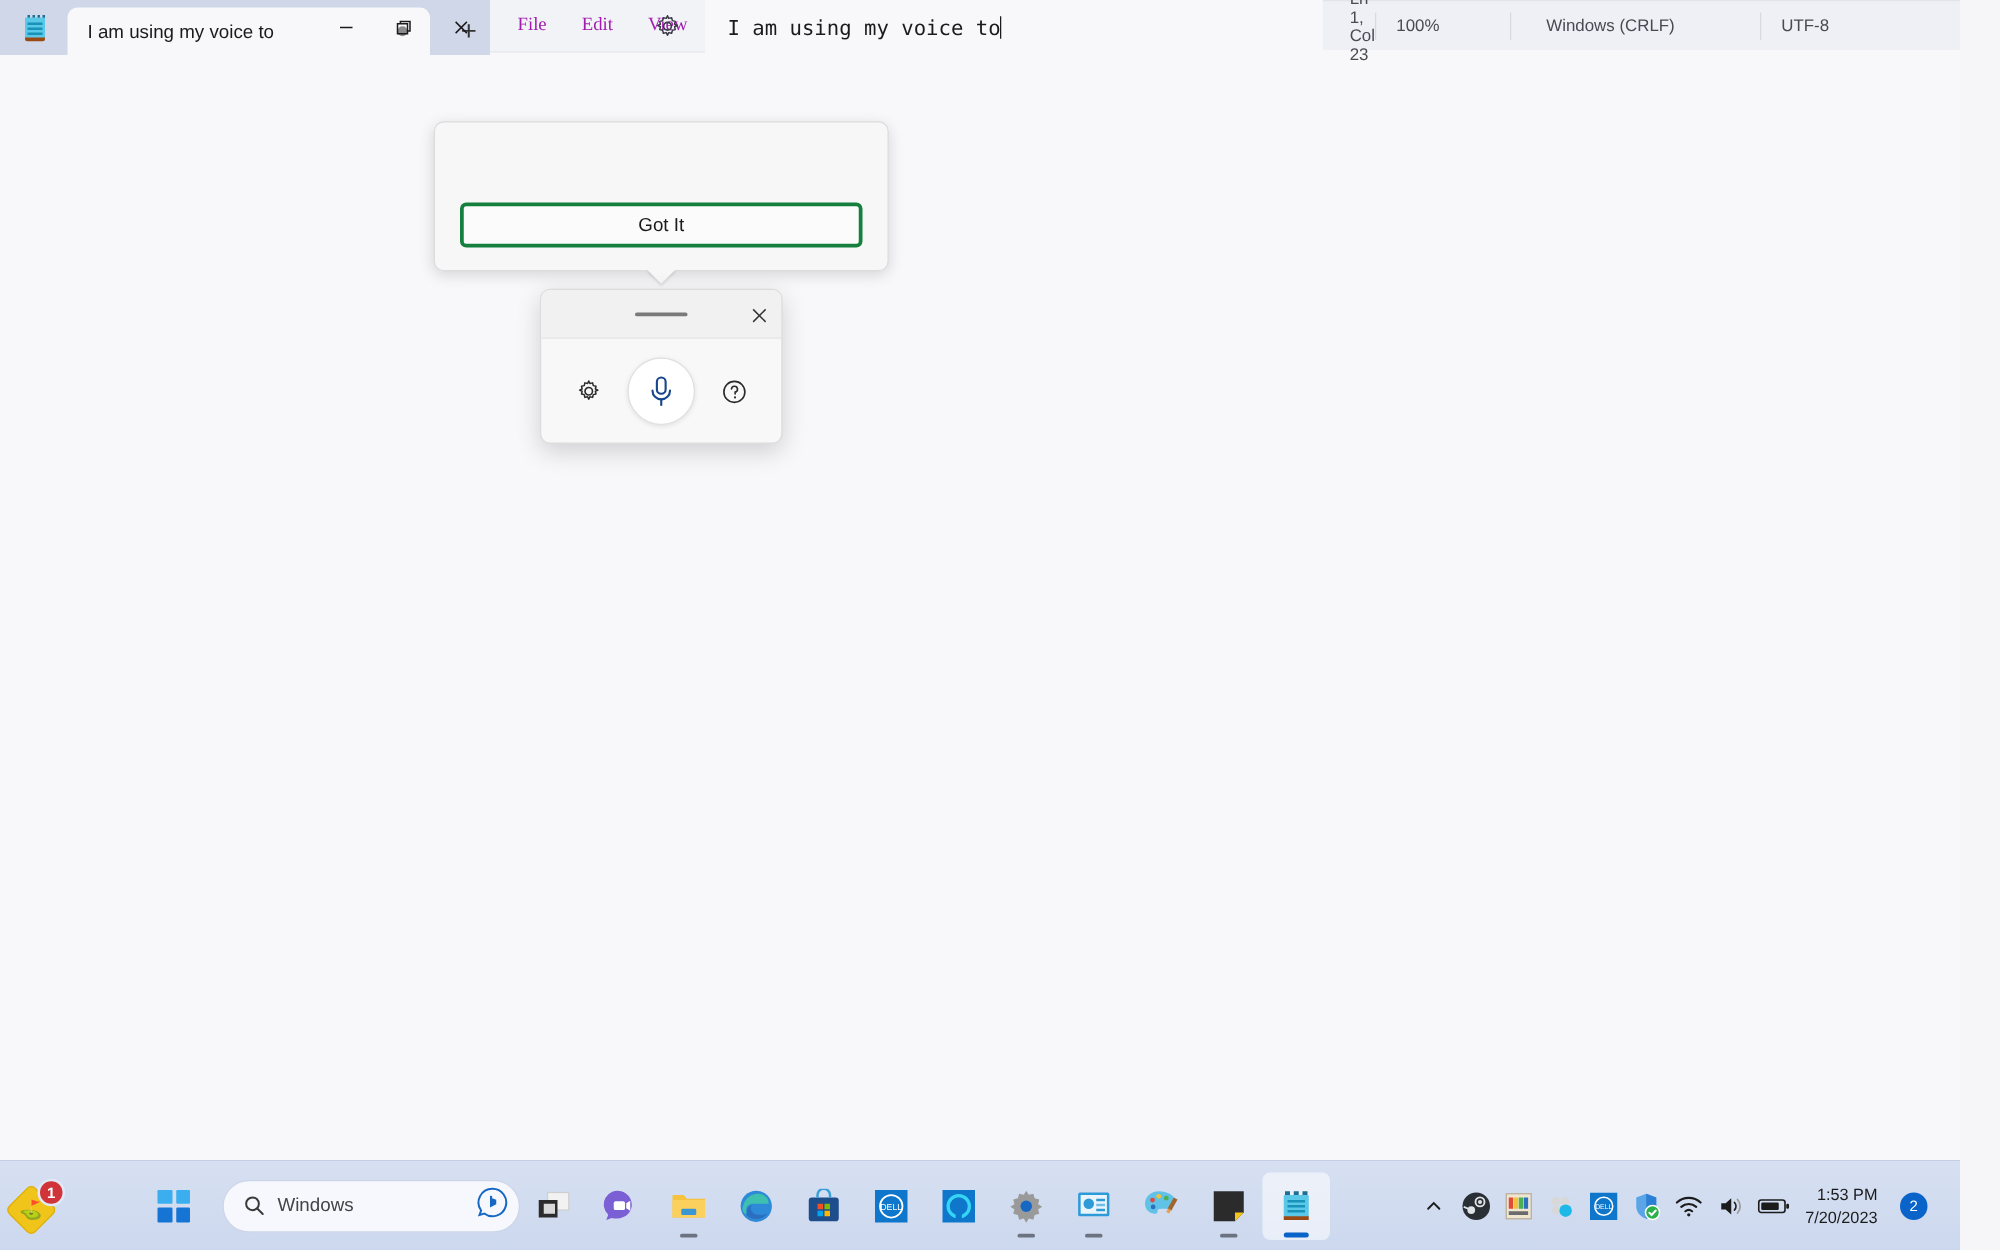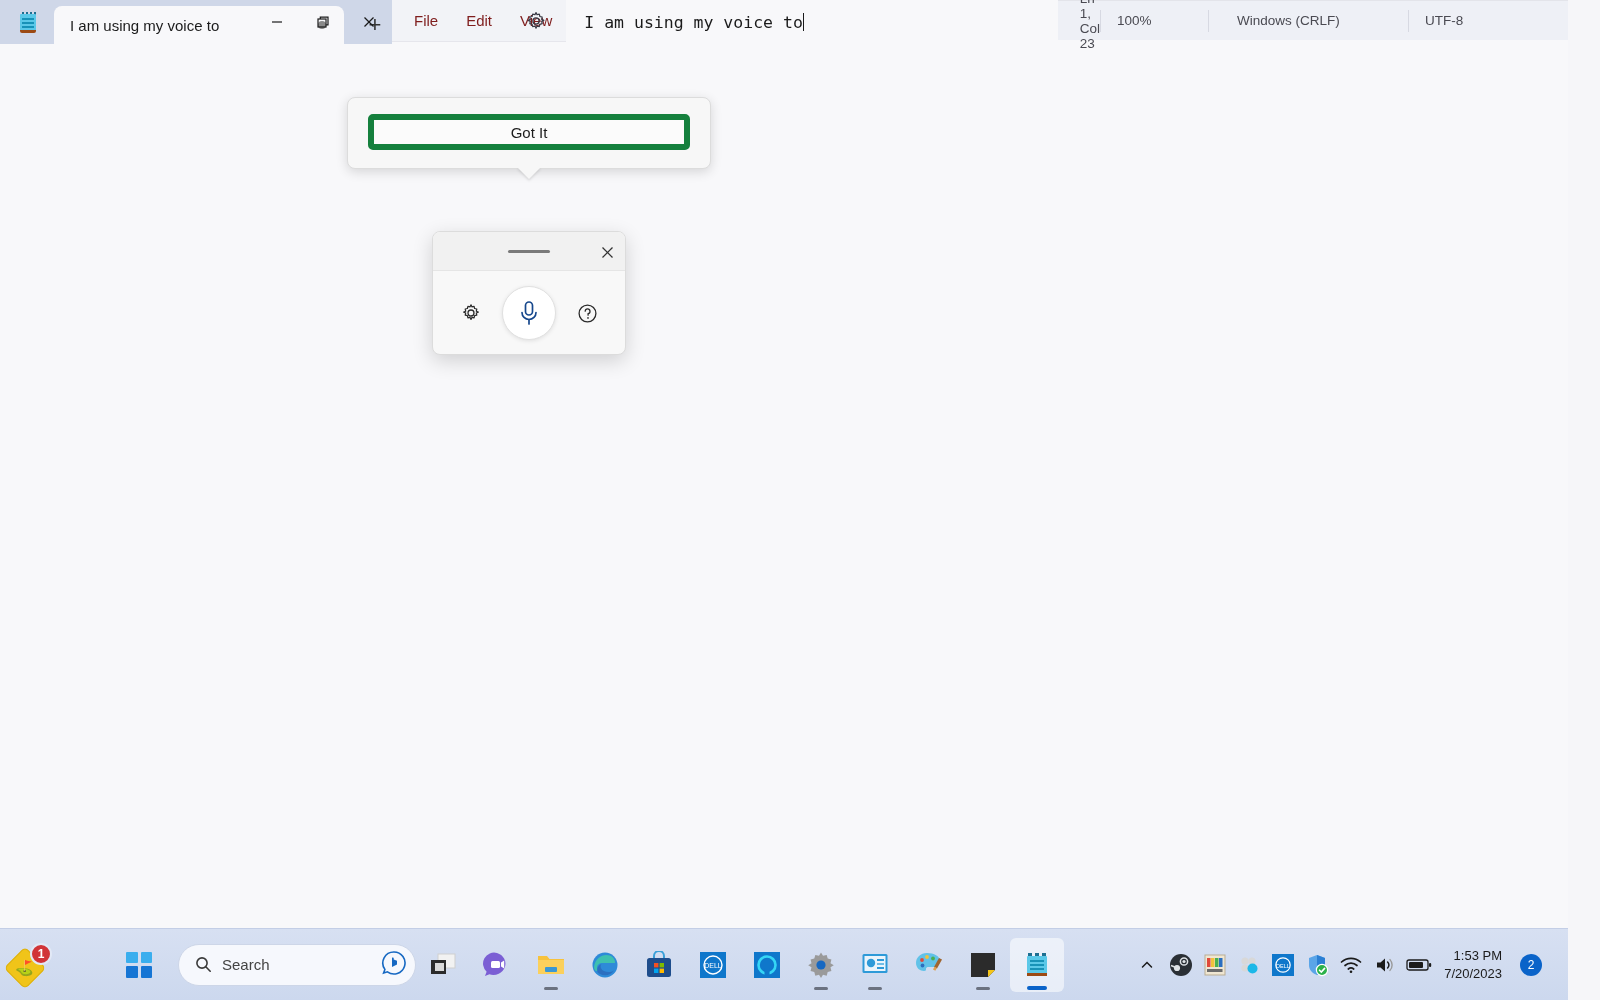--- a/index.html
+++ b/index.html
@@ -42,21 +42,21 @@
   }
   .wincontrols { position: absolute; right: 0; top: 0; height: 44px; display: flex; }
   .wc { width: 46px; height: 44px; display: flex; align-items: center; justify-content: center; color: #1b1b1b; }
   .wc svg { display: block; }
 
   
   .menubar {
     height: 42px; flex: 0 0 42px; background: #f2f3f7; display: flex; align-items: center;
     padding-left: 8px; position: relative; border-bottom: 1px solid #e6e6ec;
   }
-  .menuitem { padding: 6px 14px; font-size: 15px; color: #7f1d1d; border-radius: 5px; }
+  .menuitem { padding: 6px 14px; font-size: 15px; color: #a21caf; border-radius: 5px; font-family: Liberation Serif, serif; }
   .menu-gear { position: absolute; right: 14px; top: 50%; transform: translateY(-50%); width: 32px; height: 32px; display: flex; align-items: center; justify-content: center; }
 
   
   .editor { flex: 1; background: #f8f8fa; position: relative; padding: 12px 18px; }
   .doc-text {
     font-family: "DejaVu Sans Mono", "Liberation Mono", monospace;
     font-size: 16.5px; color: #1b1b1b; white-space: pre; line-height: 22px;
   }
   .caret { display: inline-block; width: 1px; height: 18px; background: #1b1b1b; vertical-align: -3px; }
 
@@ -72,22 +72,22 @@
   .sb-enc  { width: 160px; justify-content: flex-start; }
 
   
   .callout {
     position: absolute; left: 347px; top: 97px; width: 364px;
     background: #f7f7f7; border: 1px solid #dcdcdc; border-radius: 8px;
     box-shadow: 0 3px 12px rgba(0,0,0,.14); padding: 16px 20px 18px;
   }
   .callout-text { font-size: 15.5px; color: #1b1b1b; text-align: center; padding: 8px 0 14px; }
   .callout-btn {
-    height: 36px; background: #fbfbfb; border: 6px solid #15803d; border-radius: 5px;
-    display: flex; align-items: center; justify-content: center; font-size: 15px; color: #1b1b1b;
+    height: 36px; background: #fbfbfb; border: 3px solid #15803d; border-radius: 5px;
+    display: flex; align-items: center; justify-content: center; font-size: 15px; color: #1b1b1b; margin-top: 48px;
   }
   .callout-tail {
     position: absolute; left: 50%; bottom: -11px; transform: translateX(-50%);
     width: 0; height: 0; border-left: 12px solid transparent; border-right: 12px solid transparent;
     border-top: 12px solid #f7f7f7; filter: drop-shadow(0 2px 1px rgba(0,0,0,.10));
   }
 
   
   .voice {
     position: absolute; left: 432px; top: 231px; width: 194px; height: 124px;
@@ -271,21 +271,21 @@
           <i class="sq3"></i>
           <i class="sq4"></i>
       </div>
     </div>
 
     <div class="searchbox">
       <svg width="17" height="17" viewBox="0 0 17 17">
         <circle cx="7" cy="7" r="5.1" fill="none" stroke="#3a3a3a" stroke-width="1.6"></circle>
         <line x1="10.8" y1="10.8" x2="15.2" y2="15.2" stroke="#3a3a3a" stroke-width="1.6" stroke-linecap="round"></line>
       </svg>
-      <span class="search-text">Search</span>
+      <span class="search-text">Windows</span>
       <span>
         <svg width="26" height="26" viewBox="0 0 26 26">
           <path d="M13 2a11 11 0 1 1-6.6 19.8L2.6 23l1.3-3.6A11 11 0 0 1 13 2z" fill="none" stroke="#1668c2" stroke-width="1.6"></path>
           <path d="M11 7.5v9.5l5-2.6v-3.6l-3.3-1.3V7.8z" fill="#1668c2"></path>
         </svg>
       </span>
     </div>
 
     <div class="tb-item">
       <svg width="28" height="26" viewBox="0 0 28 26">

